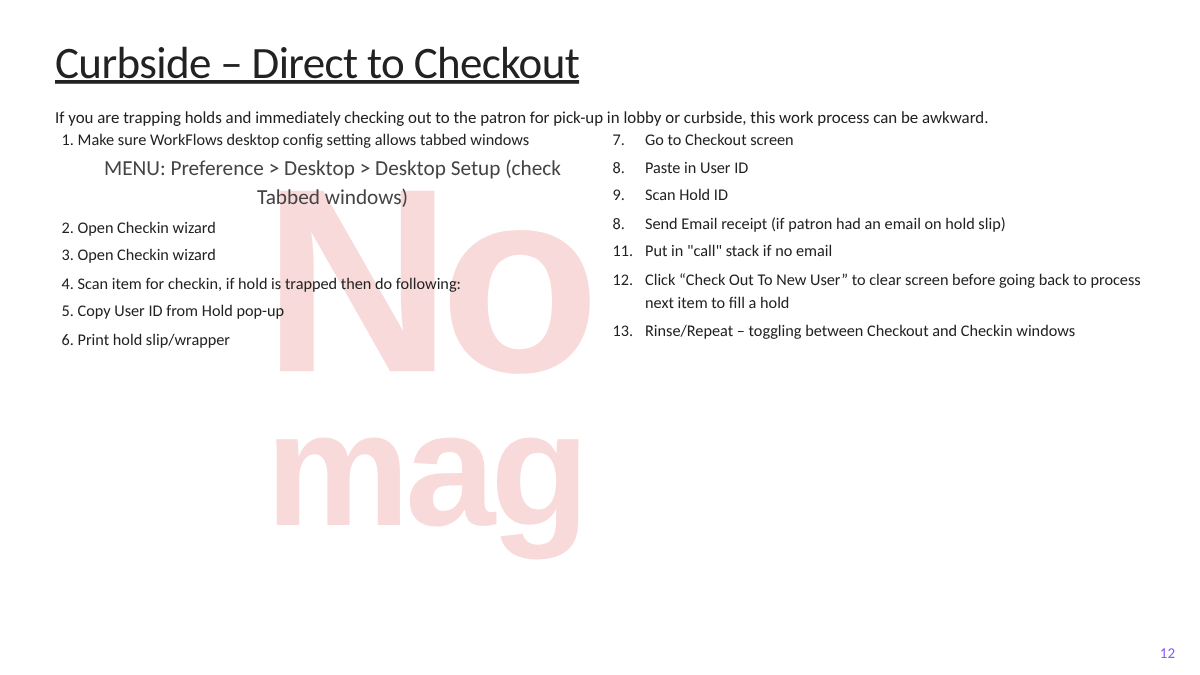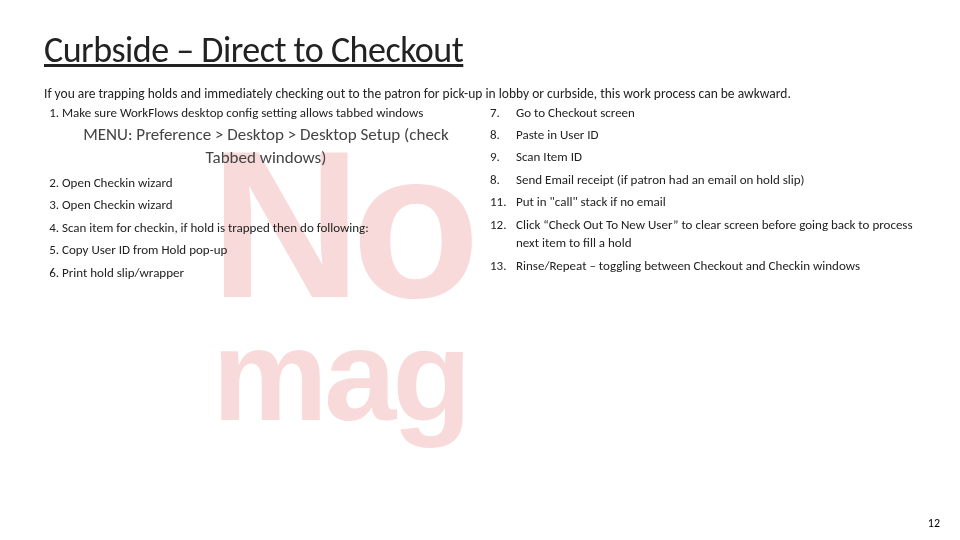--- a/index.html
+++ b/index.html
@@ -109,21 +109,21 @@
       line-height: 1;
       letter-spacing: -4px;
       font-family: Impact, Arial Black, sans-serif;
       margin-top: -20px;
     }
     .page-num {
       position: absolute;
       bottom: 10px;
       right: 20px;
       font-size: 12px;
-      color: #000000;
+      color: #8b5cf6;
     }
     .item-li {
       margin-bottom: 3px;
     }
   </style>
 </head>
 <body>
 
 <div class="page">
 
@@ -166,21 +166,21 @@
         <li class="item-li">
           <span class="num">7.</span>
           <span>Go to Checkout screen</span>
         </li>
         <li class="item-li">
           <span class="num">8.</span>
           <span>Paste in User ID</span>
         </li>
         <li class="item-li">
           <span class="num">9.</span>
-          <span>Scan Item ID</span>
+          <span>Scan Hold ID</span>
         </li>
         <li class="item-li">
           <span class="num">8.</span>
           <span>Send Email receipt (if patron had an email on hold slip)</span>
         </li>
         <li class="item-li">
           <span class="num">11.</span>
           <span>Put in "call" stack if no email</span>
         </li>
         <li class="item-li">

